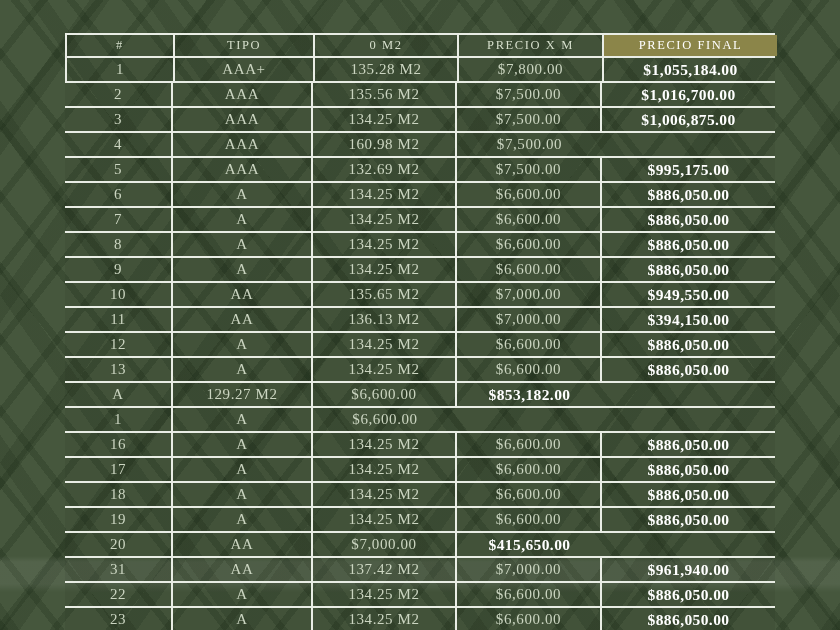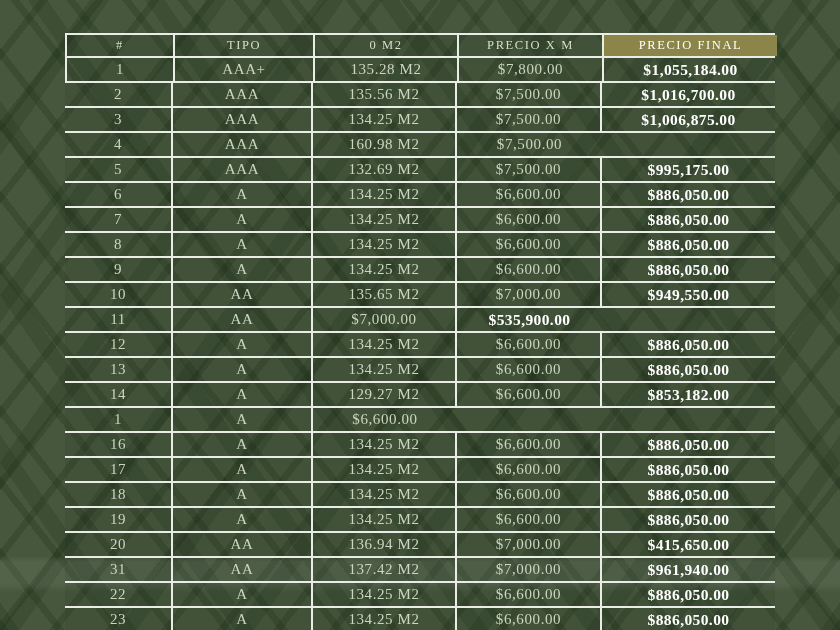--- a/index.html
+++ b/index.html
@@ -135,39 +135,39 @@
       <div class="row">
         <div class="cell">10</div>
         <div class="cell">AA</div>
         <div class="cell">135.65 M2</div>
         <div class="cell">$7,000.00</div>
         <div class="cell final">$949,550.00</div>
       </div>
       <div class="row">
         <div class="cell">11</div>
         <div class="cell">AA</div>
-        <div class="cell">$7,000.00</div>
-        <div class="cell final">$535,900.00</div>
+        <div class="cell">136.13 M2</div>
+        <div class="cell">$7,000.00</div>
+        <div class="cell final">$394,150.00</div>
       </div>
       <div class="row">
         <div class="cell">12</div>
         <div class="cell">A</div>
         <div class="cell">134.25 M2</div>
         <div class="cell">$6,600.00</div>
         <div class="cell final">$886,050.00</div>
       </div>
       <div class="row">
         <div class="cell">13</div>
         <div class="cell">A</div>
         <div class="cell">134.25 M2</div>
         <div class="cell">$6,600.00</div>
         <div class="cell final">$886,050.00</div>
       </div>
       <div class="row">
-        <div class="cell">14</div>
         <div class="cell">A</div>
         <div class="cell">129.27 M2</div>
         <div class="cell">$6,600.00</div>
         <div class="cell final">$853,182.00</div>
       </div>
       <div class="row">
         <div class="cell">1</div>
         <div class="cell">A</div>
         <div class="cell">$6,600.00</div>
       </div>
@@ -195,21 +195,20 @@
       <div class="row">
         <div class="cell">19</div>
         <div class="cell">A</div>
         <div class="cell">134.25 M2</div>
         <div class="cell">$6,600.00</div>
         <div class="cell final">$886,050.00</div>
       </div>
       <div class="row">
         <div class="cell">20</div>
         <div class="cell">AA</div>
-        <div class="cell">136.94 M2</div>
         <div class="cell">$7,000.00</div>
         <div class="cell final">$415,650.00</div>
       </div>
       <div class="row">
         <div class="cell">31</div>
         <div class="cell">AA</div>
         <div class="cell">137.42 M2</div>
         <div class="cell">$7,000.00</div>
         <div class="cell final">$961,940.00</div>
       </div>

